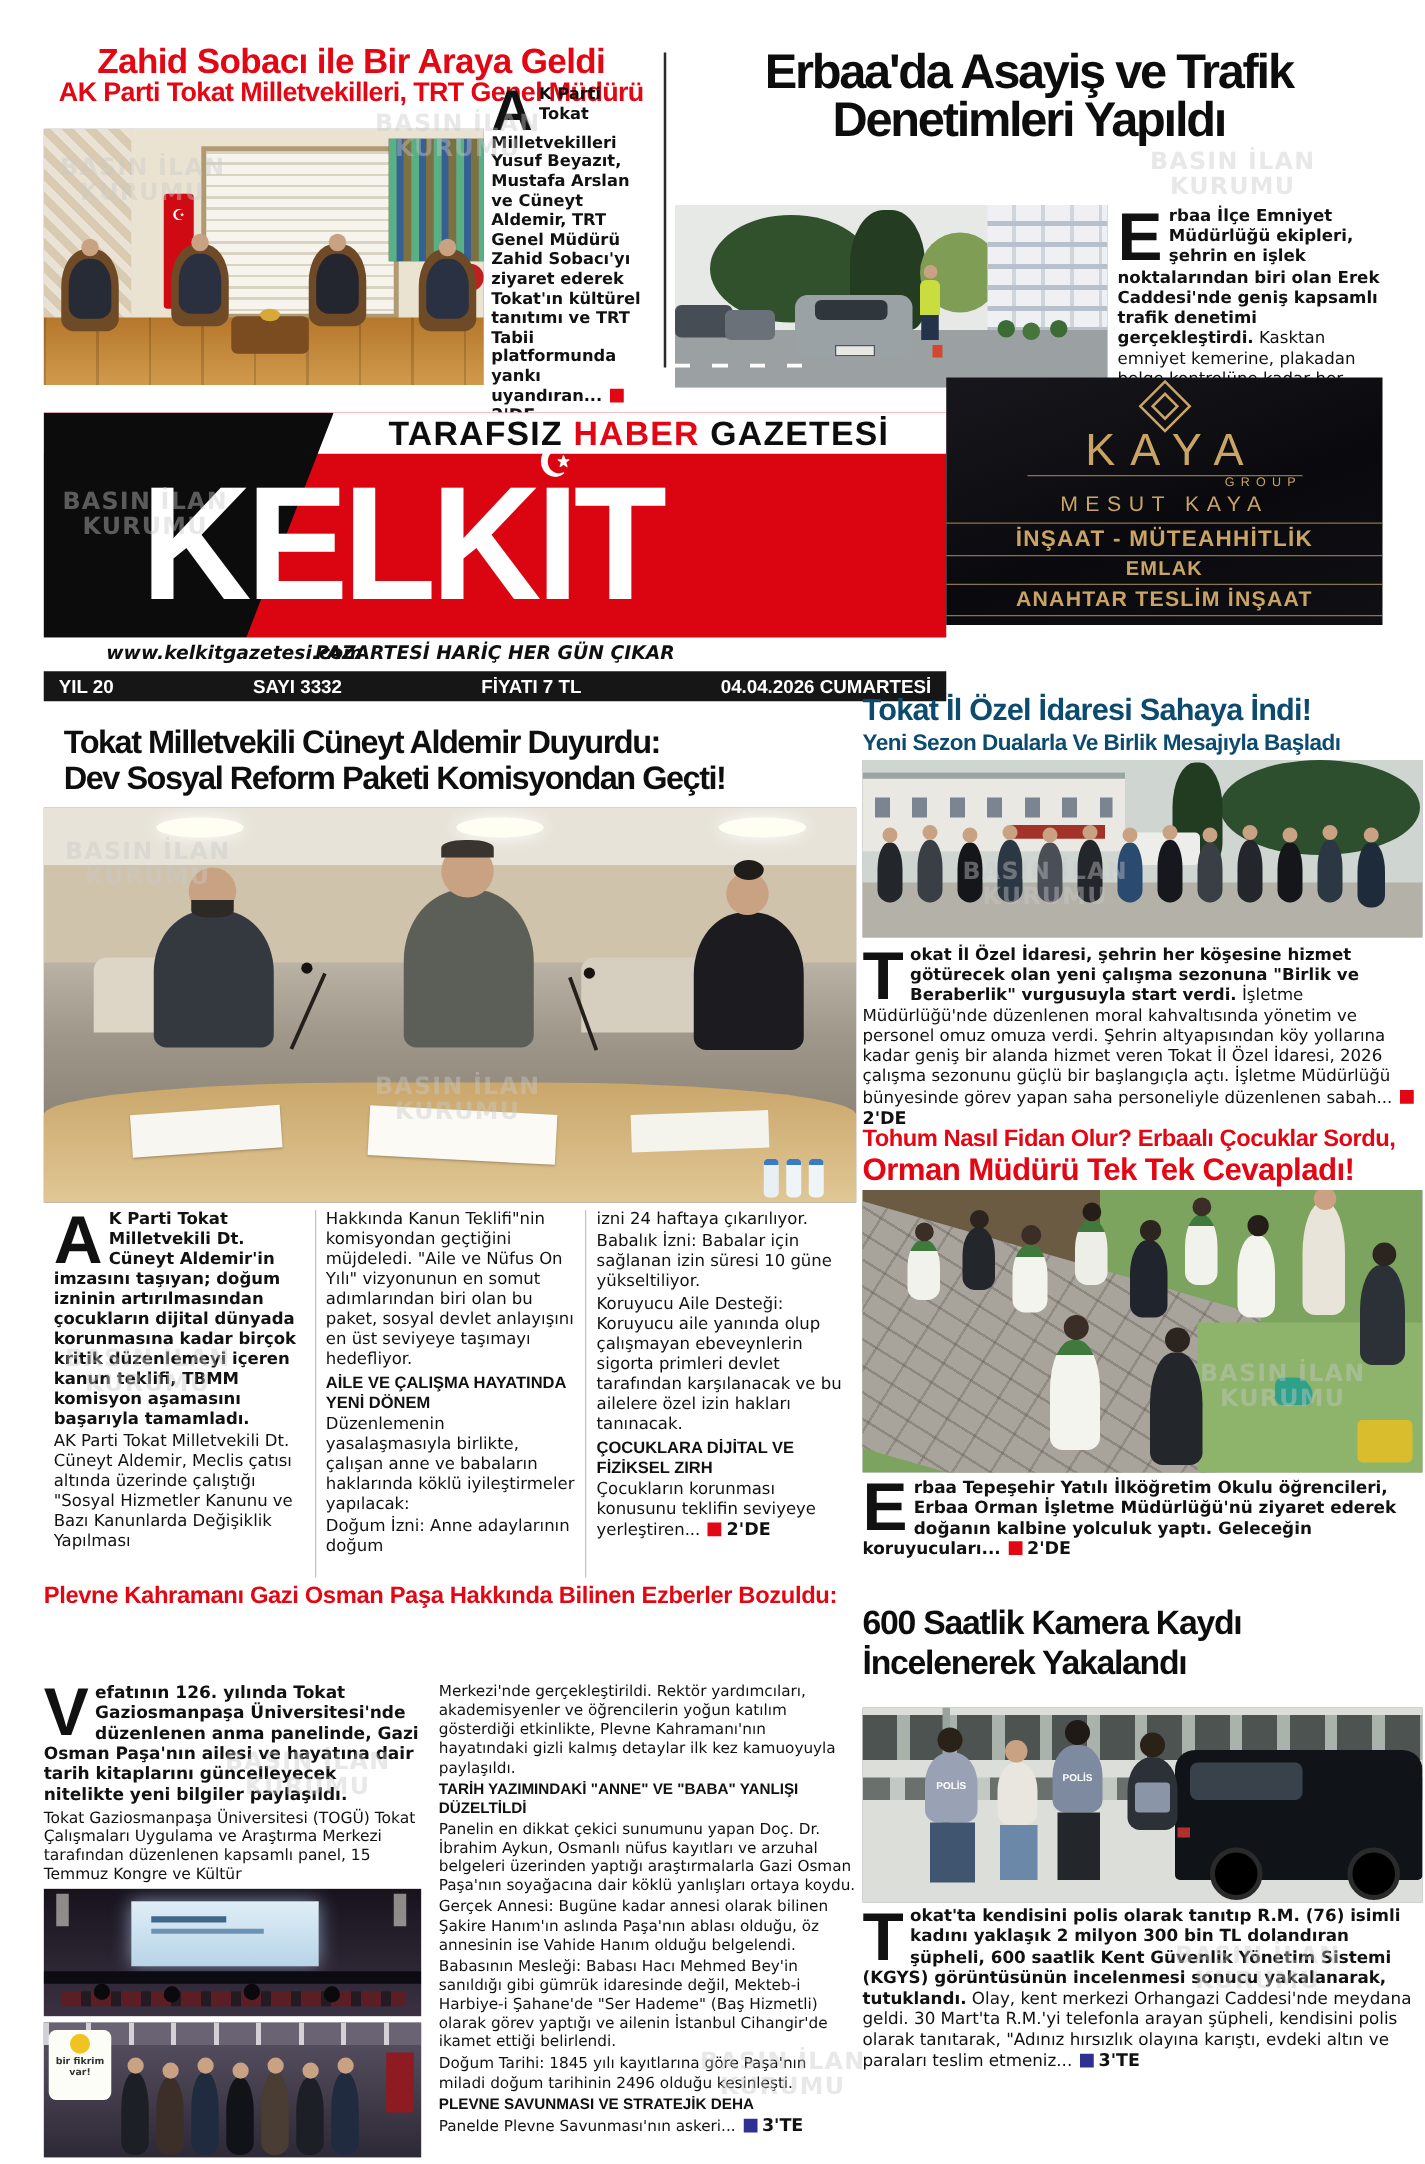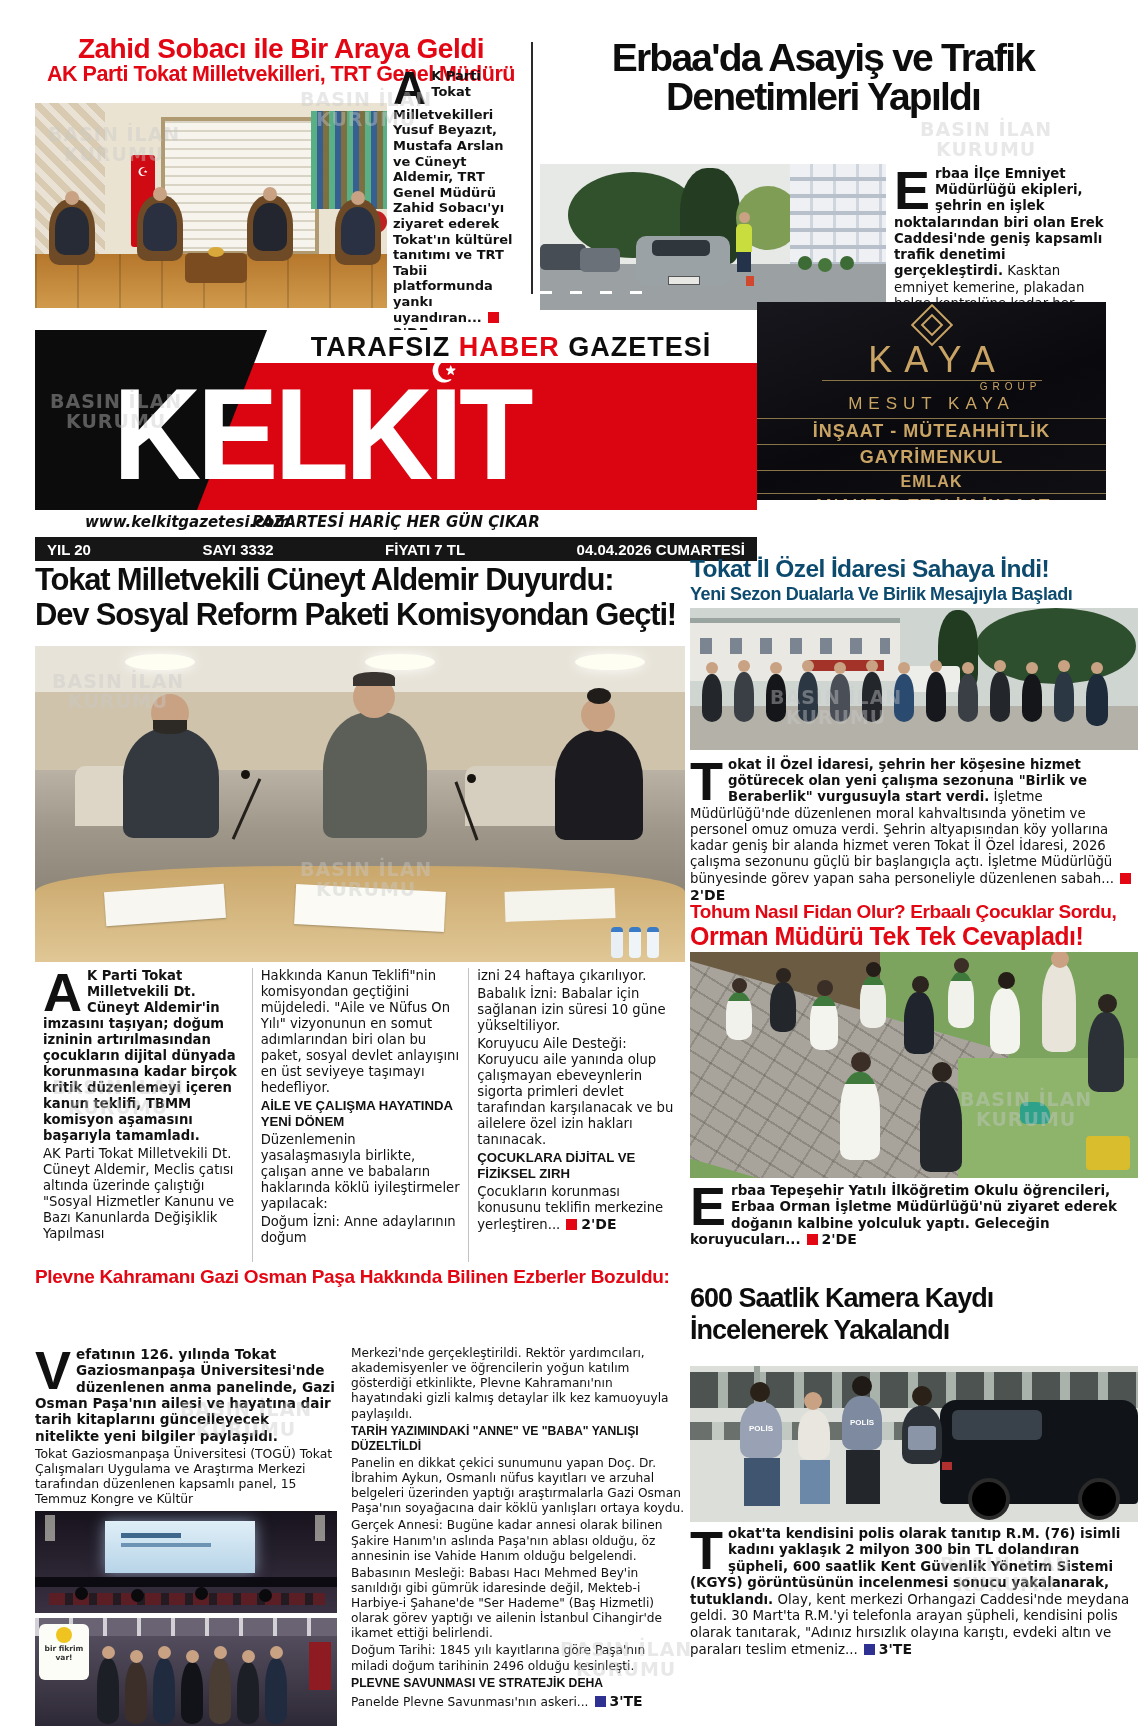--- a/index.html
+++ b/index.html
@@ -49,22 +49,22 @@
   .infobar{position:absolute;left:35px;top:537px;width:722px;height:24px;background:#161616;
            color:#fff;font-weight:700;font-size:15px;display:flex;align-items:center;
            justify-content:space-between;padding:0 12px;box-sizing:border-box;
            font-family:"Liberation Sans",sans-serif}
   
   .kaya{position:absolute;left:757px;top:302px;width:349px;height:198px;color:#c9a464;
         background:linear-gradient(160deg,#17171d 0%,#0a0a0e 55%,#101014 100%);
         text-align:center;font-family:"Liberation Sans",sans-serif;overflow:hidden}
   .kaya-line{border-top:1px solid #8a744a;font-weight:700;letter-spacing:1px;padding:2px 6px}
   
-  .main-h{position:absolute;left:35px;top:563px;width:724px;font-size:31px;font-weight:800;
-          letter-spacing:-1.2px;line-height:1.12;color:#0e0e0e;font-family:"Liberation Sans",sans-serif;margin:0}
+  .main-h{position:absolute;left:35px;top:563px;width:724px;font-size:26px;font-weight:800;
+          letter-spacing:-1.2px;line-height:1.12;color:#0e0e0e;font-family:"Liberation Sans",sans-serif;margin:16px}
   .cols{position:absolute;left:35px;top:968px;width:650px;height:294px;display:flex}
   .col{width:33.33%;padding:0 8px;font-size:13.2px;line-height:1.21;box-sizing:border-box}
   .col + .col{border-left:1px solid #c2c2c2}
   .col .sub{font-weight:800;font-family:"Liberation Sans",sans-serif}
   .col p{margin:0 0 2px 0}
   
   .rg-h{position:absolute;left:690px;top:556px;width:448px;font-size:24.5px;font-weight:800;
         letter-spacing:-.6px;line-height:1.02;margin:0;font-family:"Liberation Sans",sans-serif}
   .rg-sub{position:absolute;left:690px;top:584px;width:448px;font-size:18px;font-weight:800;
           letter-spacing:-.4px;margin:0;font-family:"Liberation Sans",sans-serif}
@@ -226,21 +226,20 @@
   </div>
 
   <div class="kaya">
     <div style="width:26px;height:26px;border:2px solid #c9a464;transform:rotate(45deg);margin:8px auto 2px;position:relative">
       <div style="position:absolute;left:5px;top:5px;width:12px;height:12px;border:2px solid #c9a464"></div>
     </div>
     <div style="font-size:36px;letter-spacing:12px;line-height:1;margin-left:12px">KAYA</div>
     <div style="width:220px;margin:2px auto 0;border-top:1px solid #8a744a;text-align:right;font-size:10px;letter-spacing:5px">GROUP</div>
     <div style="font-size:17px;letter-spacing:6px;margin:2px 0 4px">MESUT KAYA</div>
     <div class="kaya-line" style="font-size:18px">İNŞAAT - MÜTEAHHİTLİK</div>
-    <div class="kaya-line" style="font-size:18px">GAYRİMENKUL</div>
     <div class="kaya-line" style="font-size:16px">EMLAK</div>
     <div class="kaya-line" style="font-size:17px;border-bottom:1px solid #8a744a">ANAHTAR TESLİM İNŞAAT</div>
   </div>
 
   <h1 class="main-h"><span>Tokat Milletvekili Cüneyt Aldemir Duyurdu:</span><br><span>Dev Sosyal Reform Paketi Komisyondan Geçti!</span></h1>
   <div class="ph" style="left:35px;top:646px;width:650px;height:316px">
     <div class="abs" style="left:0;top:0;right:0;bottom:0;background:linear-gradient(180deg,#d9d4c9 0%,#c4bcae 32%,#9f9789 58%,#7a7264 100%)"></div>
     <div class="abs" style="left:0;top:0;width:100%;height:46px;background:#e7e3d8"></div>
     <div class="abs" style="left:90px;top:8px;width:70px;height:16px;border-radius:50%;background:#fffef2;box-shadow:0 0 14px #fff"></div>
     <div class="abs" style="left:330px;top:8px;width:70px;height:16px;border-radius:50%;background:#fffef2;box-shadow:0 0 14px #fff"></div>
@@ -278,21 +277,21 @@
       <p><span>Hakkında Kanun Teklifi"nin komisyondan geçtiğini müjdeledi. "Aile ve Nüfus On Yılı" vizyonunun en somut adımlarından biri olan bu paket, sosyal devlet anlayışını en üst seviyeye taşımayı hedefliyor.</span></p>
       <p class="sub">AİLE VE ÇALIŞMA HAYATINDA YENİ DÖNEM</p>
       <p><span>Düzenlemenin yasalaşmasıyla birlikte, çalışan anne ve babaların haklarında köklü iyileştirmeler yapılacak:</span></p>
       <p><span>Doğum İzni: Anne adaylarının doğum</span></p>
     </div>
     <div class="col">
       <p><span>izni 24 haftaya çıkarılıyor.</span></p>
       <p><span>Babalık İzni: Babalar için sağlanan izin süresi 10 güne yükseltiliyor.</span></p>
       <p><span>Koruyucu Aile Desteği: Koruyucu aile yanında olup çalışmayan ebeveynlerin sigorta primleri devlet tarafından karşılanacak ve bu ailelere özel izin hakları tanınacak.</span></p>
       <p class="sub">ÇOCUKLARA DİJİTAL VE FİZİKSEL ZIRH</p>
-      <p><span>Çocukların korunması konusunu teklifin merkezine yerleştiren...</span><span class="sq r"></span><b class="ref">2'DE</b></p>
+      <p><span>Çocukların korunması konusunu teklifin seviyeye yerleştiren...</span><span class="sq r"></span><b class="ref">2'DE</b></p>
     </div>
   </div>
 
   <h2 class="rg-h navy"><span>Tokat İl Özel İdaresi Sahaya İndi!</span></h2>
   <h3 class="rg-sub navy"><span>Yeni Sezon Dualarla Ve Birlik Mesajıyla Başladı</span></h3>
   <div class="ph" style="left:690px;top:608px;width:448px;height:142px">
     <div class="abs" style="left:0;top:0;right:0;bottom:0;background:#cfd6d2"></div>
     <div class="abs" style="left:0;top:10px;width:210px;height:58px;background:#e9e8e2;border-top:5px solid #9aa4a0"></div>
     <div class="abs" style="left:10px;top:30px;width:190px;height:16px;background-image:repeating-linear-gradient(90deg,#7b8591 0 12px,transparent 12px 30px)"></div>
     <div class="abs" style="left:118px;top:52px;width:76px;height:11px;background:#a33329"></div>

